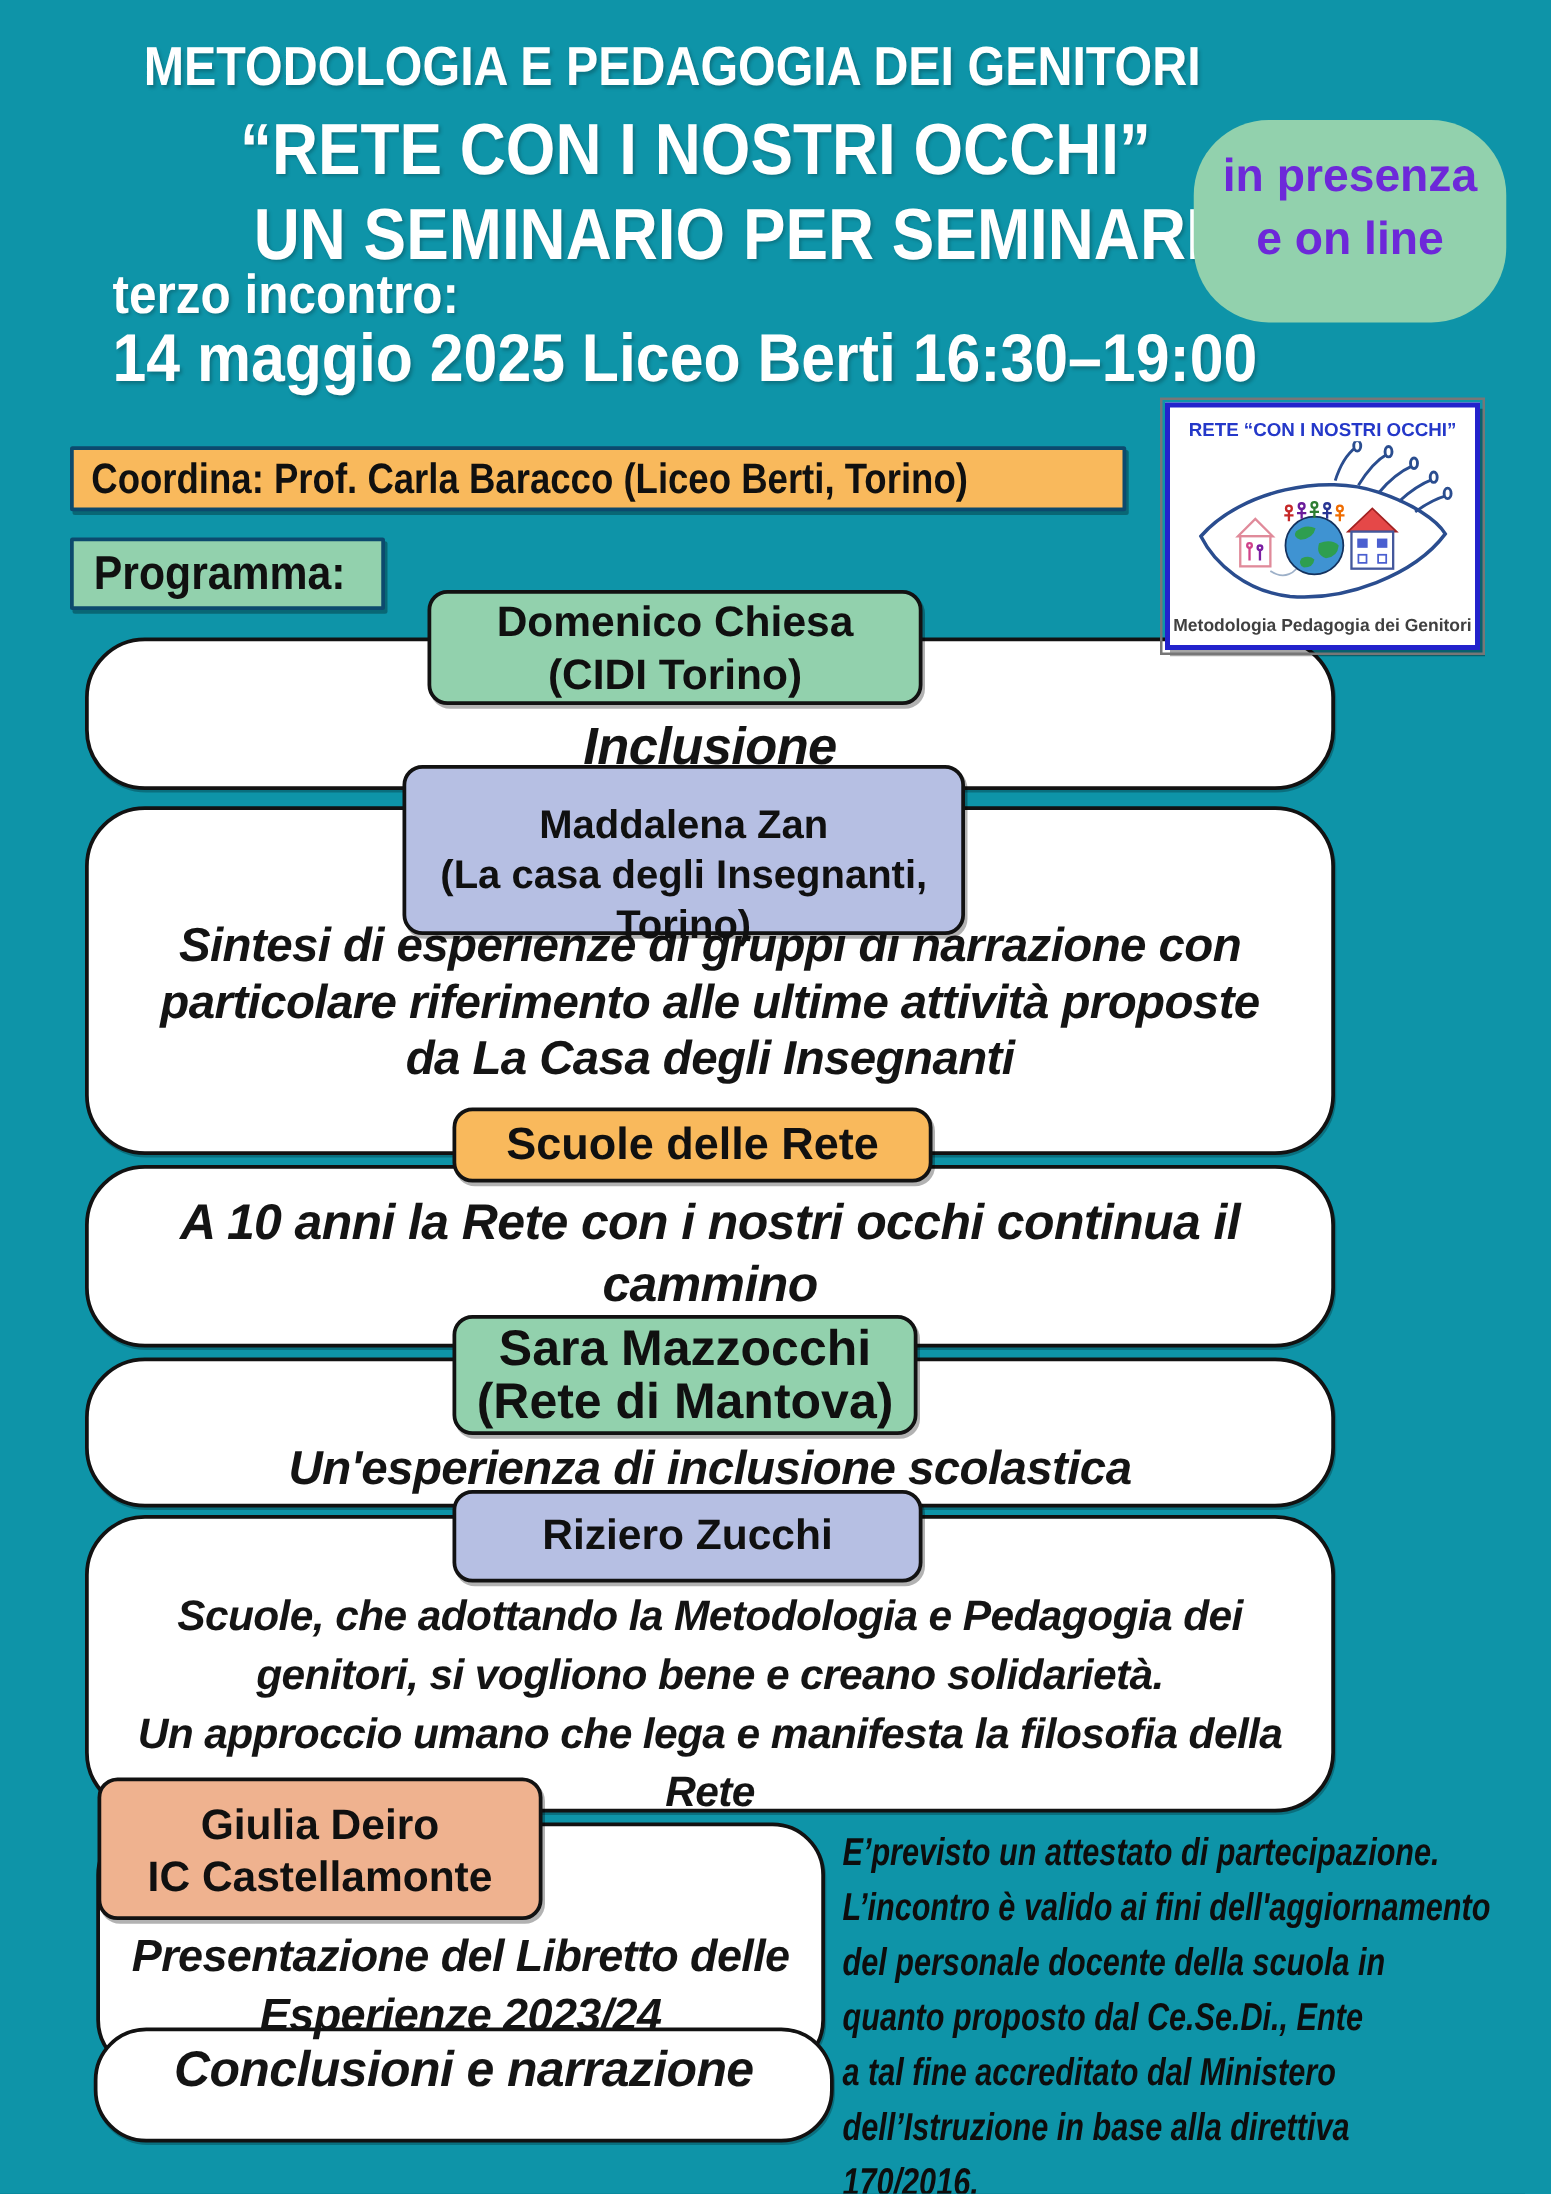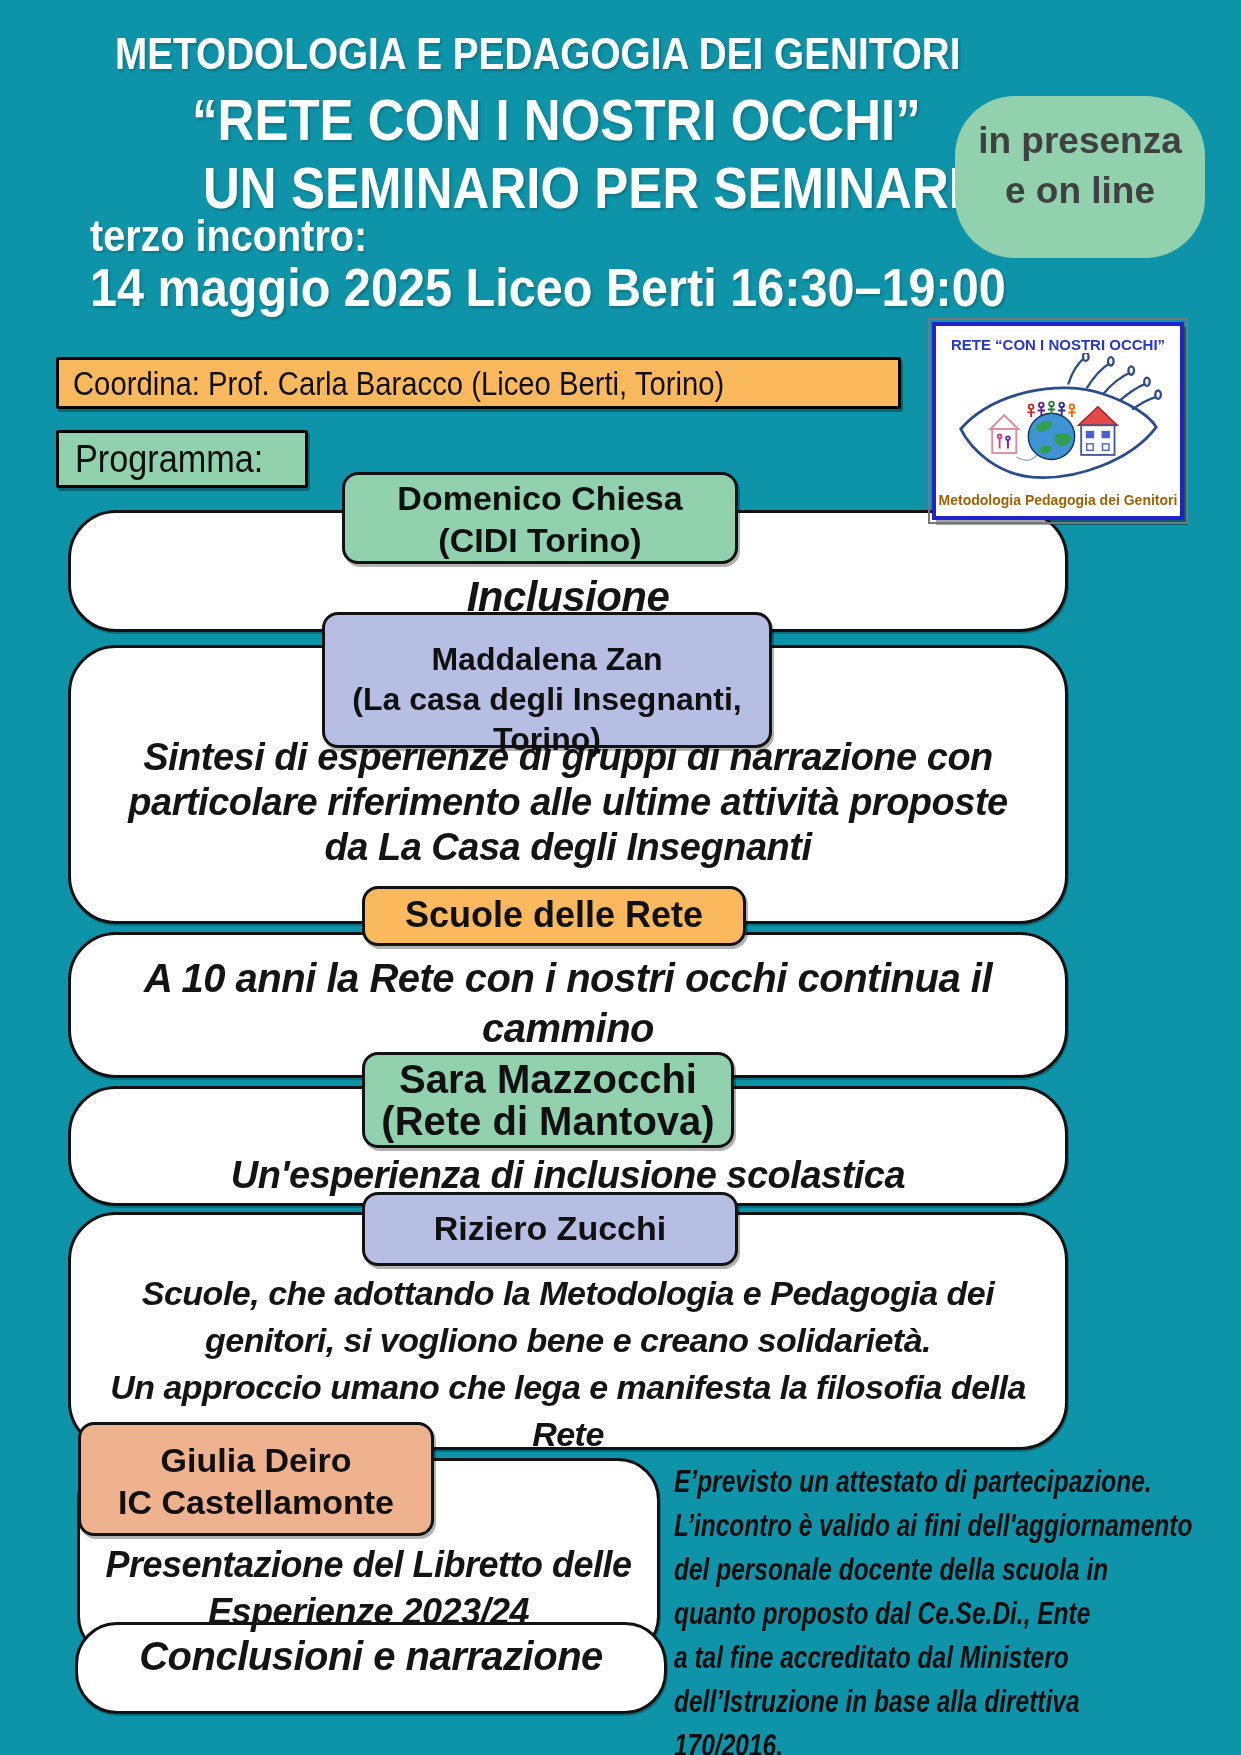--- a/index.html
+++ b/index.html
@@ -10,24 +10,24 @@
     color:#141414;
   }
   .abs{position:absolute;}
   .hdr{
     color:#fff;font-weight:bold;white-space:nowrap;
     text-shadow:2px 2px 3px rgba(0,0,0,0.22);
     transform:scaleX(0.88);transform-origin:left top;line-height:1.1;
   }
   .badge{
     background:#92D1AD;border-radius:60px;text-align:center;
-    font-weight:bold;color:#404040;white-space:pre-line;
+    font-weight:bold;color:#6d28d9;white-space:pre-line;
   }
   .pill{
-    border:3px solid #000000;border-radius:2px;font-weight:normal;color:#101010;
+    border:3px solid #0c4a6e;border-radius:2px;font-weight:bold;color:#101010;
     box-shadow:2px 3px 0 rgba(0,0,0,0.30);box-sizing:border-box;white-space:nowrap;
   }
   .orange{background:#F9B95C;}
   .green{background:#92D1AD;}
   .lavender{background:#B6BFE3;}
   .salmon{background:#EFB28F;}
   .wbox{
     background:#FFFFFF;border:3px solid #121212;border-radius:48px;
     box-sizing:border-box;box-shadow:1px 2px 0 rgba(0,0,0,0.25);
   }
@@ -43,21 +43,21 @@
   .note{
     font-weight:bold;font-style:italic;color:#0d0d0d;white-space:pre;
     transform:scaleX(0.79);transform-origin:left top;z-index:4;
   }
   .logo{
     background:#fff;border:4px solid #2222CC;outline:2px solid #777;outline-offset:2px;
     box-sizing:border-box;z-index:5;display:flex;flex-direction:column;align-items:center;
     box-shadow:4px 5px 0 rgba(0,0,0,0.35);
   }
   .logo-title{color:#2438C9;font-weight:bold;font-size:15px;margin-top:10px;white-space:nowrap;}
-  .logo-caption{color:#a16207;font-weight:bold;font-size:14px;margin-bottom:8px;white-space:nowrap;}
+  .logo-caption{color:#404040;font-weight:bold;font-size:14px;margin-bottom:8px;white-space:nowrap;}
   .logo svg{flex:1 1 auto;}
 </style>
 </head>
 <body>
 
 <div class="page">
 
   <div class="abs hdr" style="left:115px;top:30px;font-size:44px;">METODOLOGIA E PEDAGOGIA DEI GENITORI</div>
   <div class="abs hdr" style="left:192px;top:88px;font-size:58px;">“RETE CON I NOSTRI OCCHI”</div>
   <div class="abs hdr" style="left:203px;top:156px;font-size:58px;">UN SEMINARIO PER SEMINARE</div>

